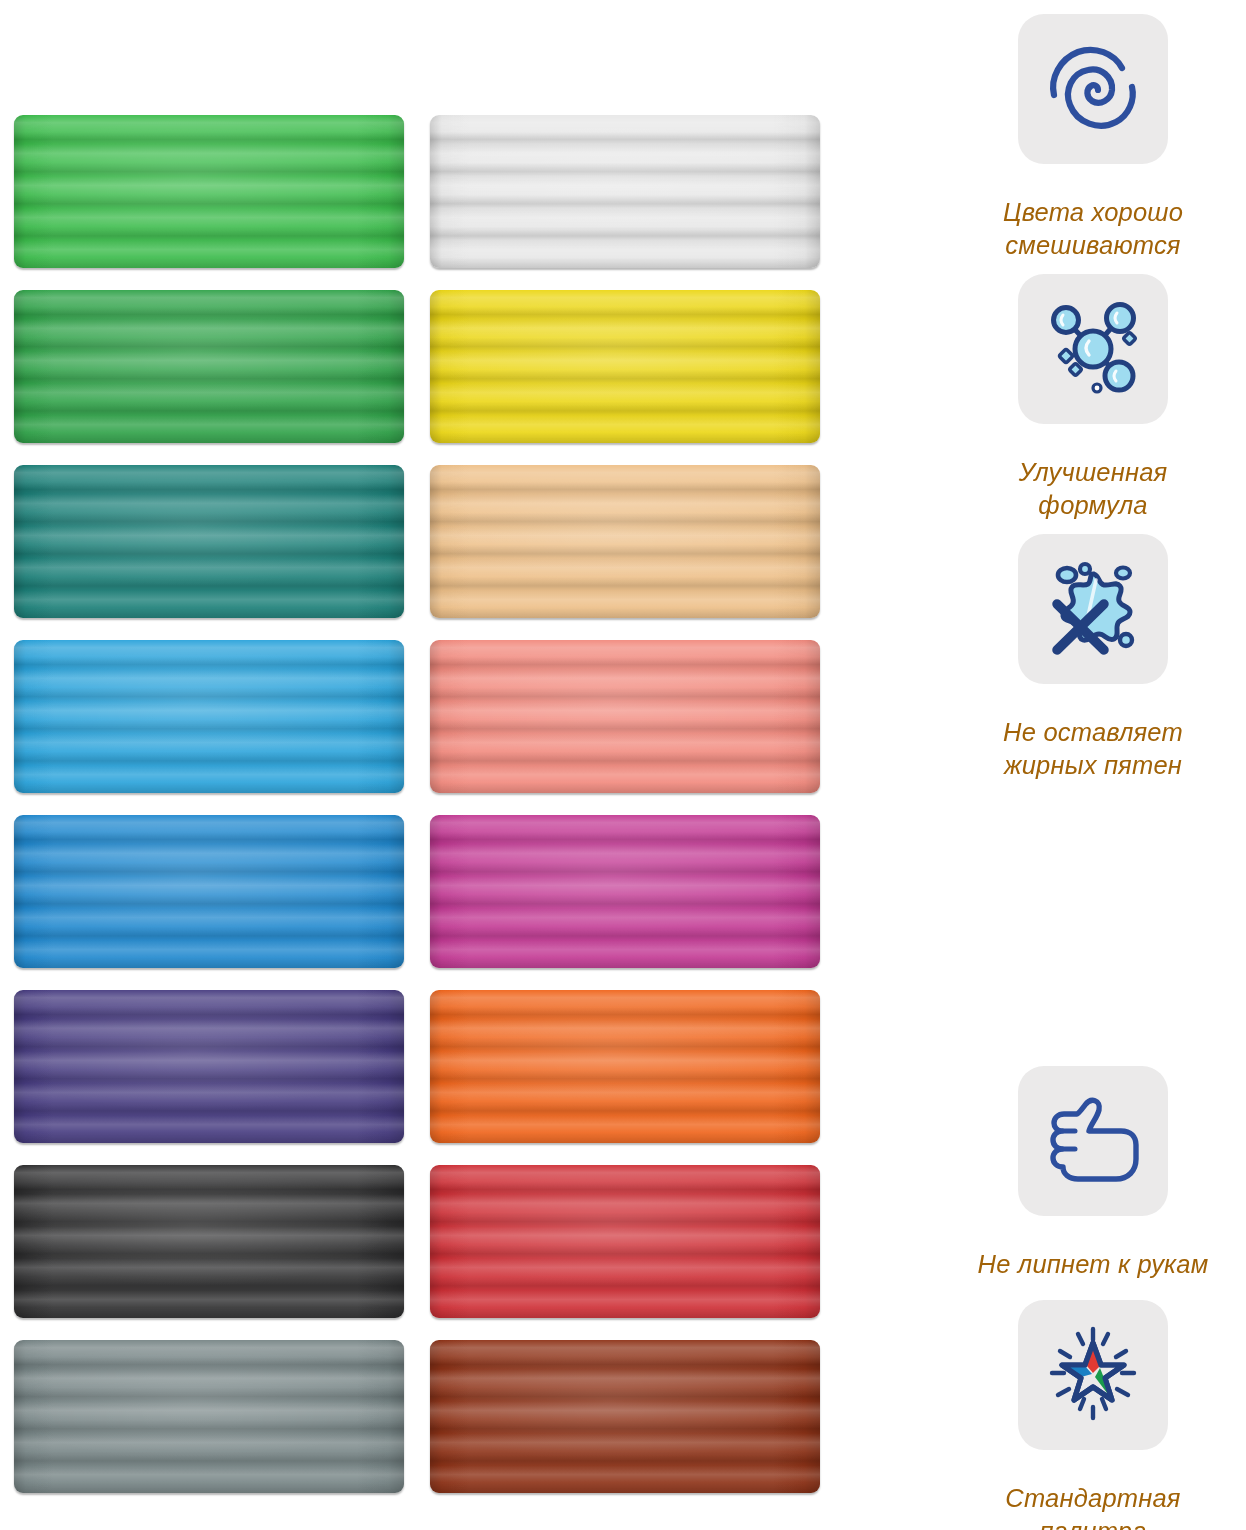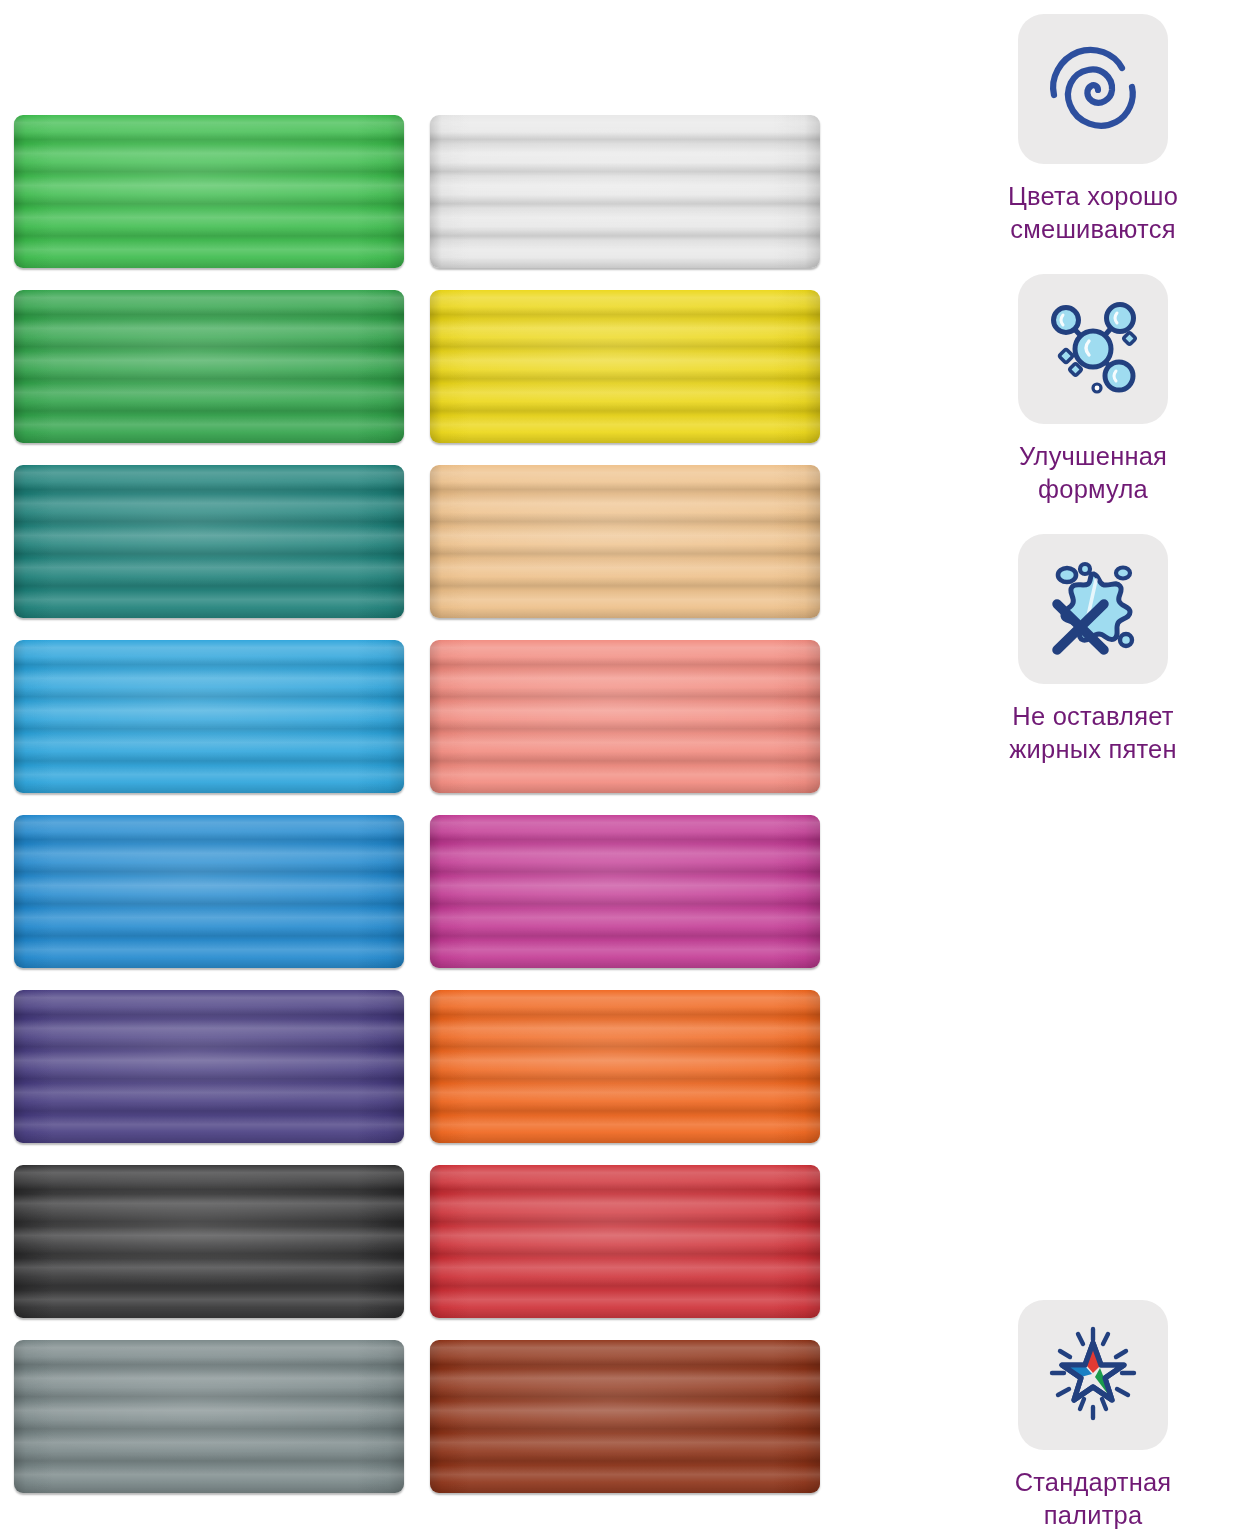--- a/index.html
+++ b/index.html
@@ -104,28 +104,29 @@
     width: 150px;
     height: 150px;
     border-radius: 26px;
     background: #ebeaea;
     display: flex;
     align-items: center;
     justify-content: center;
   }
   .feature-tile svg { display: block; }
   .feature-label {
-    margin-top: 16px;
+    margin-top: 32px;
     text-align: center;
-    color: #701a75;
+    color: #a16207;
     font-size: 25.5px;
     line-height: 1.28;
     letter-spacing: 0.2px;
     white-space: pre-line;
     font-weight: 400;
+    font-style: italic;
   }
 </style>
 </head>
 <body>
 
 <div id="bars-panel">
     <div class="bar-row" style="top: 115px;">
       <div class="bar" style="background: rgb(60, 188, 76);">
         <div class="tex"></div>
         <div class="sheen"></div>
@@ -259,20 +260,37 @@
     <ellipse cx="85" cy="19" rx="7" ry="5.5" fill="#9fdcf0" stroke="#22407f" stroke-width="4.2"></ellipse>
     <circle cx="88" cy="86" r="6" fill="#9fdcf0" stroke="#22407f" stroke-width="4.4"></circle>
     <g stroke="#22407f" stroke-width="9.5" stroke-linecap="round">
       <line x1="19" y1="50" x2="66" y2="96"></line>
       <line x1="66" y1="50" x2="19" y2="96"></line>
     </g>
   </svg>
       </div>
       <div class="feature-label">Не оставляет
 жирных пятен</div>
+    </div>
+    <div class="feature" style="top: 1066px;">
+      <div class="feature-tile">
+        <svg width="108" height="100" viewBox="0 0 108 100">
+    <path d="M46 14 C52 6 62 9 60 19 C58 27 52 33 50 40 L82 40
+             C92 40 97 46 97 54 L97 68 C97 80 89 88 77 88
+             L39 88 C30 88 24 83 24 76 C18 76 14 72 14 67
+             C14 62 18 58 23 58 C18 58 14 54 14 49 C14 44 18 40 23 40
+             C18 40 15 36 15 32 C15 27 19 23 25 23 L38 23
+             C41 21 43 18 46 14 Z" fill="none" stroke="#2d4f9e" stroke-width="5.4" stroke-linejoin="round" stroke-linecap="round"></path>
+    <g stroke="#2d4f9e" stroke-width="5" stroke-linecap="round">
+      <line x1="24" y1="40" x2="36" y2="40"></line>
+      <line x1="23" y1="58" x2="36" y2="58"></line>
+    </g>
+  </svg>
+      </div>
+      <div class="feature-label">Не липнет к рукам</div>
     </div>
     <div class="feature" style="top: 1300px;">
       <div class="feature-tile">
         <svg width="110" height="108" viewBox="0 0 110 108">
     <g stroke="#22407f" stroke-width="4.4" stroke-linecap="round">
       <line x1="55" y1="8" x2="55" y2="19"></line>
       <line x1="40" y1="13" x2="45" y2="23"></line>
       <line x1="70" y1="13" x2="65" y2="23"></line>
       <line x1="22" y1="30" x2="32" y2="36"></line>
       <line x1="88" y1="30" x2="78" y2="36"></line>

